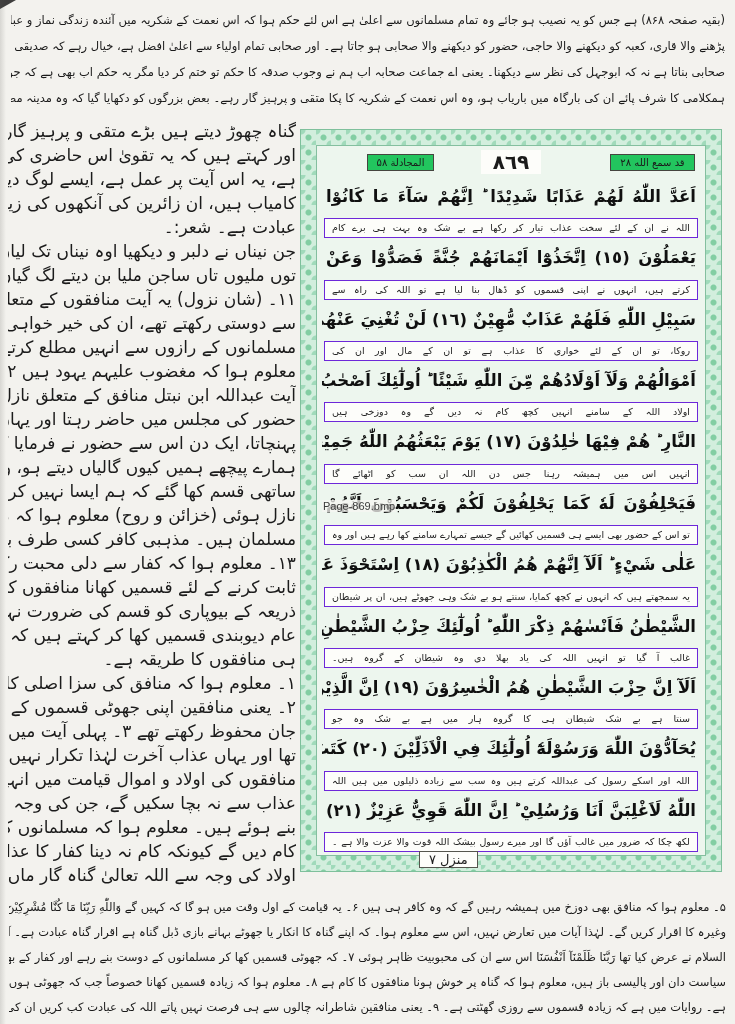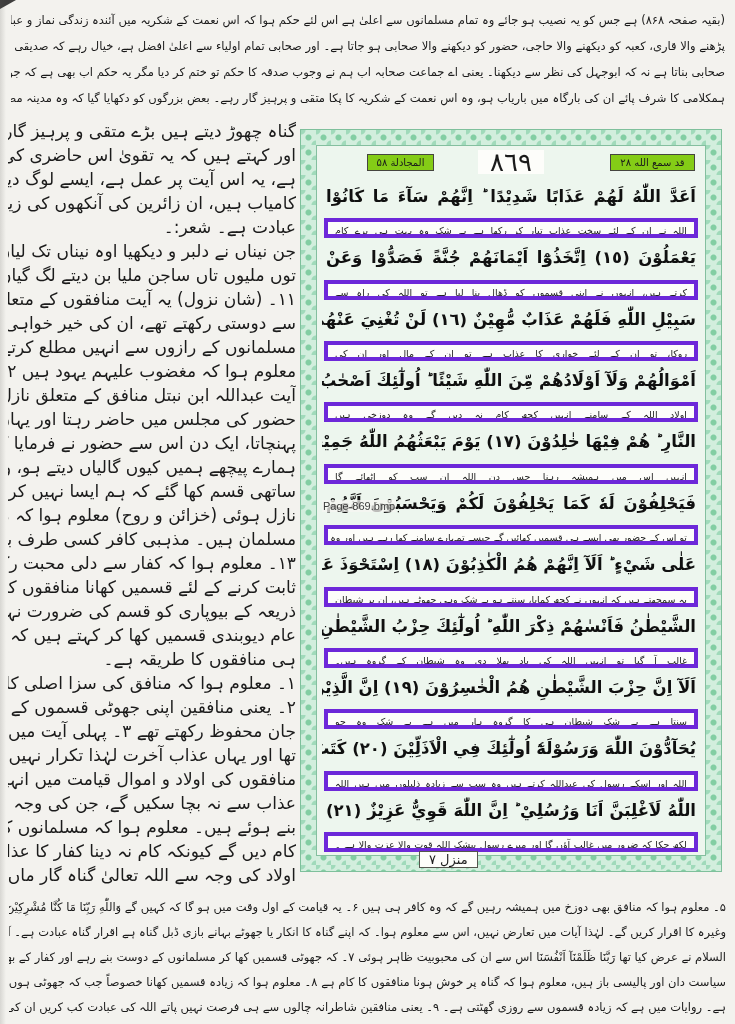--- a/index.html
+++ b/index.html
@@ -39,34 +39,34 @@
       radial-gradient(circle at 0% 0%, rgba(154,216,182,.9) 4px, transparent 5px),
       radial-gradient(circle at 100% 100%, rgba(154,216,182,.9) 4px, transparent 5px);
     background-size:15px 15px;
   }
   .box-inner{
     box-sizing:border-box;width:100%;height:100%;
     background:#edf6ee;border:1px solid #84bf9f;
     display:flex;flex-direction:column;padding:3px 5px;
   }
   .box-header{height:26px;display:grid;grid-template-columns:1fr 1fr 1fr;align-items:center;margin-bottom:2px;}
-  .hdr-chip{background:#84cc16;border:1px solid #45453f;font-size:10px;line-height:15px;
+  .hdr-chip{background:#22c55e;border:1px solid #45453f;font-size:10px;line-height:15px;
     padding:0 9px;justify-self:center;white-space:nowrap;margin-left:31px;}
-  .hdr-page{background:#fdfdfa;font-size:26px;font-weight:normal;line-height:24px;
+  .hdr-page{background:#fdfdfa;font-size:20px;font-weight:bold;line-height:24px;
     padding:0 12px;justify-self:center;letter-spacing:2px;}
   .verse-rows{flex:1;display:flex;flex-direction:column;}
   .verse-rows .arabic{
     flex:1;min-height:0;font-size:16.5px;font-weight:bold;color:#101010;
     white-space:nowrap;overflow:hidden;text-align:justify;text-align-last:justify;
     display:flex;align-items:center;padding:0 4px;}
   .verse-rows .arabic::after{content:"";}
   .verse-rows .arabic{display:block;line-height:40px;}
   .verse-rows .urdu{
     height:20px;line-height:18px;font-size:9.5px;box-sizing:border-box;
-    background:#fdfdfa;border:4px solid #6d28d9;margin:0 2px;padding:0 7px;
+    background:#fdfdfa;border:1px solid #6d28d9;margin:0 2px;padding:0 7px;
     white-space:nowrap;overflow:hidden;text-align:justify;text-align-last:justify;color:#222;}
   .manzil-tag{
     position:absolute;bottom:3px;left:118px;background:#fdfdfa;border:1px solid #55554e;
     font-size:13px;line-height:15px;padding:0 9px;white-space:nowrap;}
   .filename-overlay{
     position:absolute;top:500px;left:322px;direction:ltr;
     font-family:"Liberation Sans",sans-serif;font-size:11px;color:#3c3c3c;
     background:rgba(246,246,241,.75);padding:0 1px;}
 </style>
 </head>

